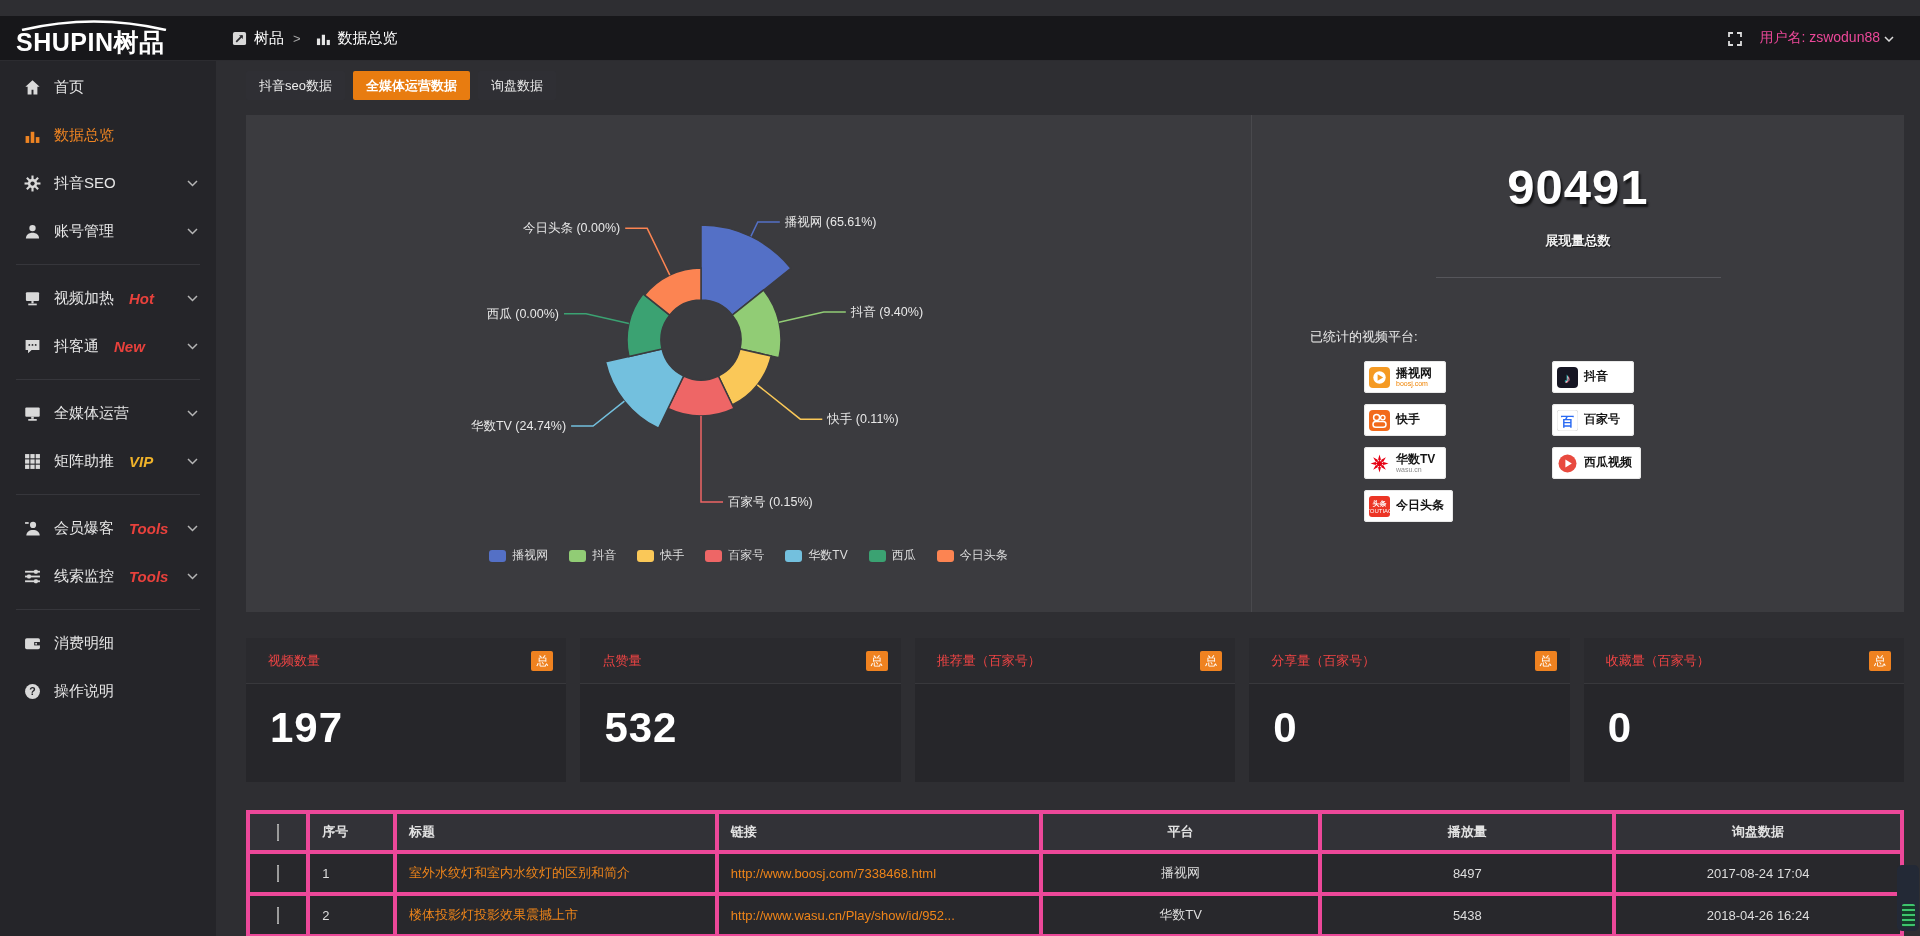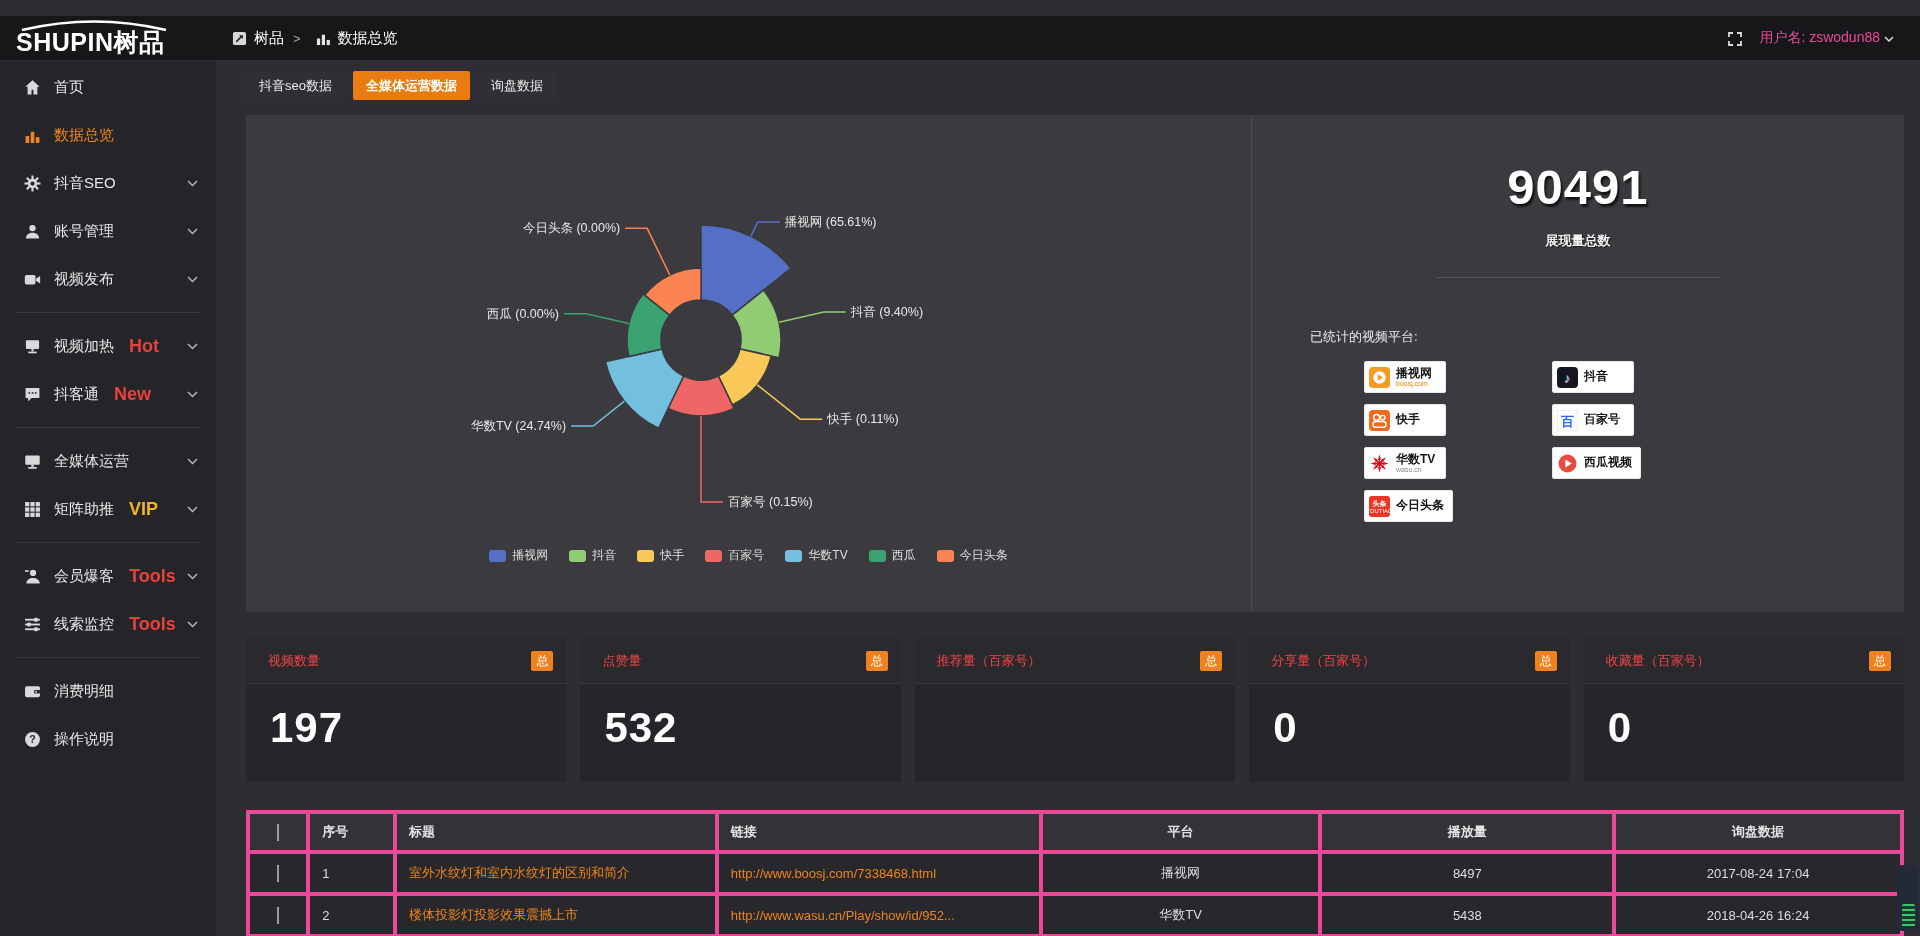--- a/index.html
+++ b/index.html
@@ -14,21 +14,21 @@
   .crumbs{display:flex;align-items:center;gap:7px;color:#fff;font-size:15px;margin-left:16px}
   .crumb-sep{color:#aaa;font-size:13px;margin:0 2px}
   .top-right{margin-left:auto;display:flex;align-items:flex-end;gap:16px;padding-right:26px;color:#ec4899;font-size:14px}
   .chev-sm{display:inline-block;margin-left:4px}
   
   .sidebar{position:absolute;left:0;top:45px;bottom:0;width:216px;background:#252529;padding-top:18px}
   .side-item{height:48px;display:flex;align-items:center;padding:0 18px 0 24px;color:#e6e6e6;
     font-size:15px;cursor:pointer;white-space:nowrap}
   .side-item .s-icon{width:17px;height:17px;margin-right:13px;flex:0 0 17px;display:flex;align-items:center}
   .side-item.active{color:#ee8422}
-  .side-tag{font-weight:bold;font-size:18px;margin-left:15px}
+  .side-tag{font-style:italic;font-weight:bold;font-size:15px;margin-left:15px}
   .side-chev{margin-left:auto;display:flex}
   .side-div{height:1px;background:#36363b;margin:9px 16px}
   
   .main{position:absolute;left:216px;top:45px;right:0;bottom:0}
   .tabs{margin:26px 16px 0 30px;display:flex;gap:8px}
   .tab{height:29px;padding:0 13px;font-size:13px;color:#ececec;background:#2f2f34;display:flex;
     align-items:center;border-radius:2px;cursor:pointer}
   .tab.active{background:#e87c10;font-weight:bold;color:#fff}
   
   .panel{margin:15px 16px 0 30px;height:497px;background:#3b3b3f;display:flex}
@@ -161,34 +161,20 @@
         </span>
       </div>
       <div class="side-item">
         <span class="s-icon">
           <svg width="17" height="17" viewBox="0 0 16 16">
             <circle cx="8" cy="4.8" r="3" fill="#d9d9d9"></circle>
             <path d="M1.8 14.5c0-3.4 2.8-5.4 6.2-5.4s6.2 2 6.2 5.4z" fill="#d9d9d9"></path>
           </svg>
         </span>
         <span>账号管理</span>
-        <span class="side-chev">
-          <svg width="11" height="7" viewBox="0 0 11 7" fill="none" stroke="#b5b5b5" stroke-width="1.5">
-            <path d="M1 1l4.5 4.5L10 1"></path>
-          </svg>
-        </span>
-      </div>
-      <div class="side-item">
-        <span class="s-icon">
-          <svg width="17" height="17" viewBox="0 0 16 16">
-            <rect x="0.8" y="3.8" width="10" height="8.8" rx="1.5" fill="#d9d9d9"></rect>
-            <path d="M11.2 7.2l4-2.6v7.2l-4-2.6z" fill="#d9d9d9"></path>
-          </svg>
-        </span>
-        <span>视频发布</span>
         <span class="side-chev">
           <svg width="11" height="7" viewBox="0 0 11 7" fill="none" stroke="#b5b5b5" stroke-width="1.5">
             <path d="M1 1l4.5 4.5L10 1"></path>
           </svg>
         </span>
       </div>
       <div class="side-div"></div>
       <div class="side-item">
         <span class="s-icon">
           <svg width="17" height="17" viewBox="0 0 16 16">

